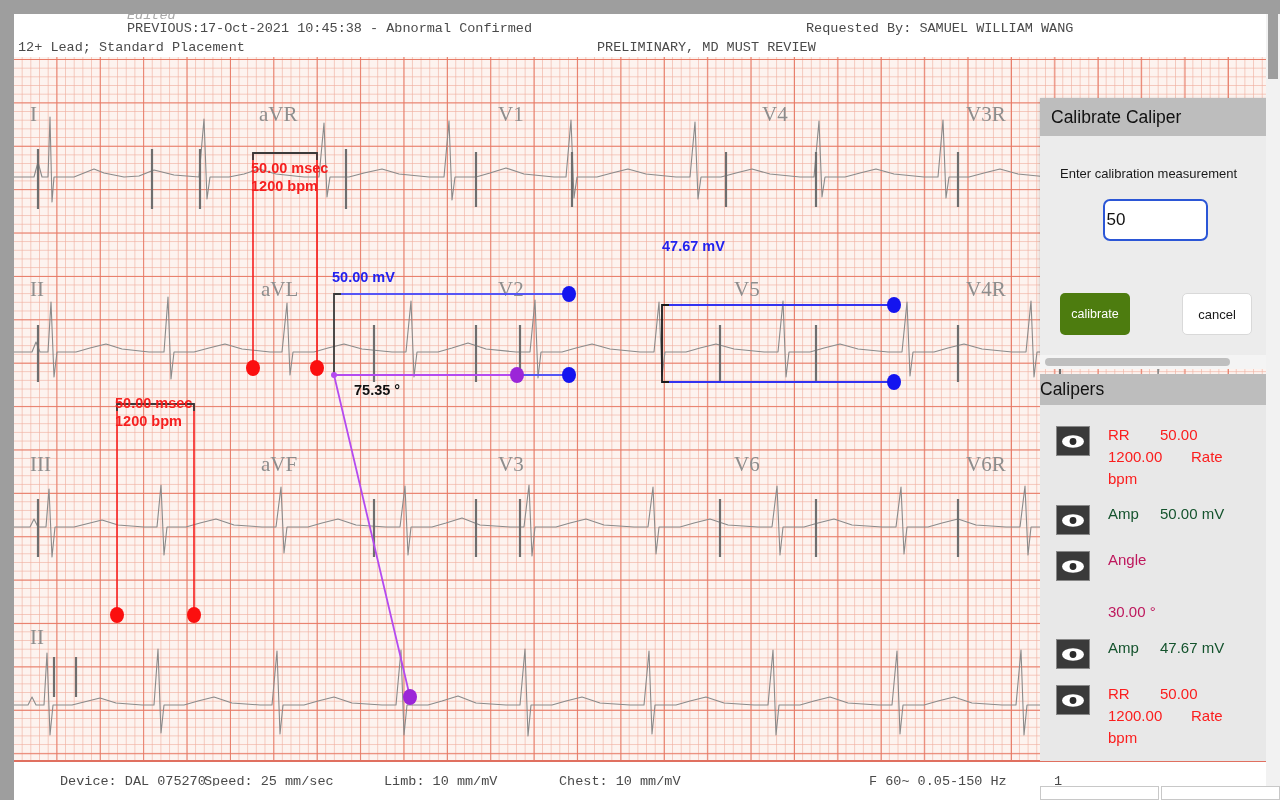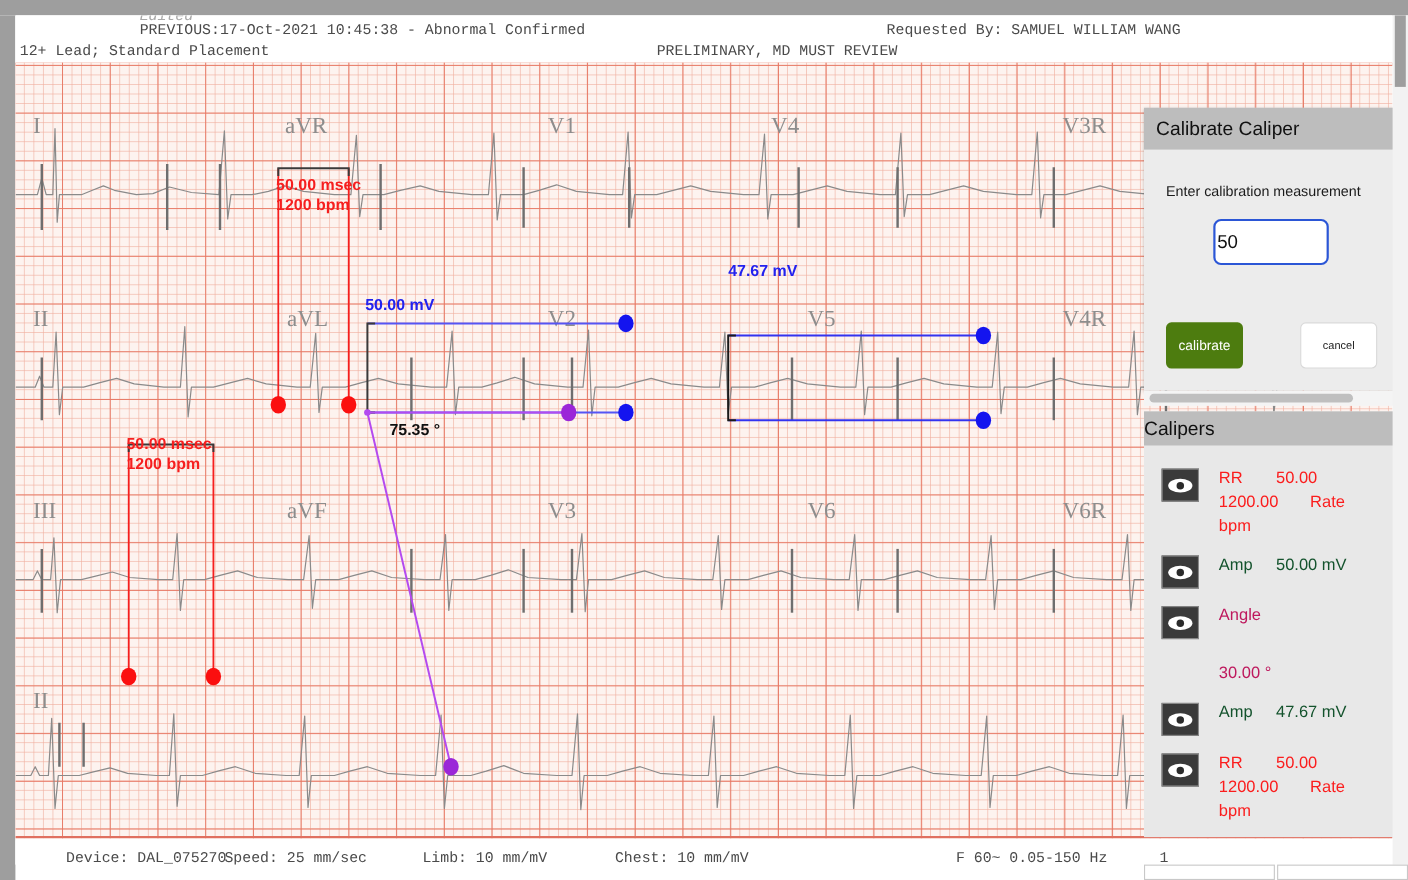--- a/index.html
+++ b/index.html
@@ -104,21 +104,21 @@
     font-family:"Liberation Sans", sans-serif; outline:none;
   }
   .dialog-btnrow { display:flex; gap:20px; margin:52px 0 0 2px; }
   .btn-calibrate {
     width:72px; height:42px; border:none; border-radius:5px;
     background:#4d7c0f; color:#fff; font-size:12.5px; cursor:pointer;
     font-family:"Liberation Sans", sans-serif;
   }
   .btn-cancel {
     width:72px; height:42px; border:1px solid #d9d9d9; border-radius:5px;
-    background:#fff; color:#1a1a1a; font-size:10px; cursor:pointer;
+    background:#fff; color:#1a1a1a; font-size:13px; cursor:pointer;
     font-family:"Liberation Sans", sans-serif;
     margin-left:32px;
   }
   .hscroll-track {
     position:relative; width:230px; height:14px; background:#f4f4f4;
     padding:3px 5px;
   }
   .hscroll-thumb { width:185px; height:8px; background:#bfbfbf; border-radius:4px; }
 
   .calipers-panel { width:230px; background:#e8e8e8; margin-top:5px; }
@@ -261,21 +261,21 @@
 
           <line x1="40" y1="600" x2="40" y2="640"></line>
           <line x1="62" y1="600" x2="62" y2="640"></line>
         </g>
       </svg>
 
       <div id="lead-label-host">
           <div class="lead-label" style="left: 16px; top: 45px;">I</div>
           <div class="lead-label" style="left: 245px; top: 45px;">aVR</div>
           <div class="lead-label" style="left: 484px; top: 45px;">V1</div>
-          <div class="lead-label" style="left: 687px; top: 45px;">V4</div>
+          <div class="lead-label" style="left: 748px; top: 45px;">V4</div>
           <div class="lead-label" style="left: 952px; top: 45px;">V3R</div>
           <div class="lead-label" style="left: 16px; top: 220px;">II</div>
           <div class="lead-label" style="left: 247px; top: 220px;">aVL</div>
           <div class="lead-label" style="left: 484px; top: 220px;">V2</div>
           <div class="lead-label" style="left: 720px; top: 220px;">V5</div>
           <div class="lead-label" style="left: 952px; top: 220px;">V4R</div>
           <div class="lead-label" style="left: 16px; top: 395px;">III</div>
           <div class="lead-label" style="left: 247px; top: 395px;">aVF</div>
           <div class="lead-label" style="left: 484px; top: 395px;">V3</div>
           <div class="lead-label" style="left: 720px; top: 395px;">V6</div>

